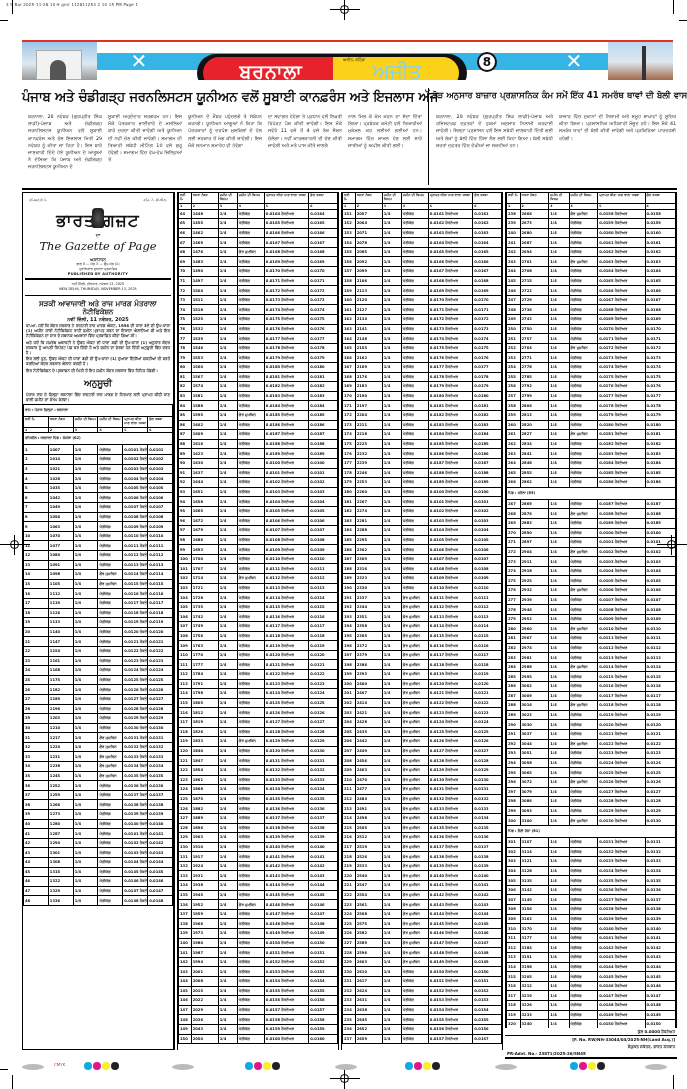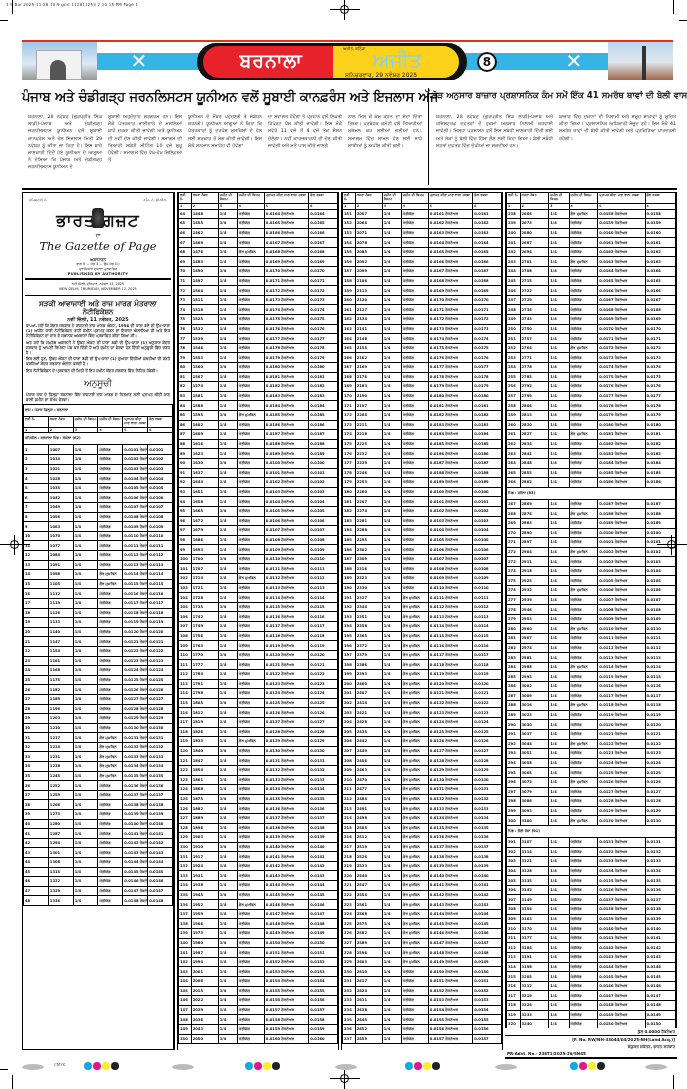--- a/index.html
+++ b/index.html
@@ -12,21 +12,21 @@
 .crop{position:absolute;background:#000}
 
 .mast{position:absolute;left:22px;top:40px;width:651px;height:40px;background:#fff;border-top:2px solid #d32;overflow:hidden}
 .mast .band{position:absolute;left:75px;right:60px;top:11px;height:17px;background:#35b4e6}
 .mast .photoL{position:absolute;left:0;top:0;width:75px;height:40px;background:linear-gradient(#9cc6e8,#dfe9f2 55%,#8d8f8a)}
 .mast .photoL .gate{position:absolute;left:14px;top:8px;width:46px;height:30px;background:#f2f2f2;border:1px solid #aaa}
 .mast .photoL .arch{position:absolute;left:28px;top:18px;width:16px;height:20px;background:#555;border-radius:8px 8px 0 0}
 .mast .photoR{position:absolute;right:0;top:0;width:65px;height:40px;background:linear-gradient(#bcd7ee,#dfe8ef 50%,#9a5a3a)}
 .mast .photoR .chim{position:absolute;left:34px;top:4px;width:4px;height:34px;background:#333}
 .diam{position:absolute;top:4px;width:24px;height:30px;color:#fff;font-size:20px;line-height:30px;text-align:center}
-.pill{position:absolute;left:175px;top:1px;width:270px;height:38px;border-radius:19px;background:#111;overflow:hidden}
+.pill{position:absolute;left:175px;top:12px;width:270px;height:38px;border-radius:19px;background:#111;overflow:hidden}
 .pill .red{position:absolute;left:6px;top:3px;width:130px;height:32px;background:#e8222a;border-radius:16px 0 0 16px}
 .pill .yel{position:absolute;left:136px;top:3px;width:126px;height:32px;background:#fcd119;border-radius:0 16px 16px 0}
 .pill .name1{position:absolute;left:14px;top:6px;width:120px;font-size:19px;font-weight:bold;color:#fff;text-align:center;letter-spacing:1px}
 .pill .name2{position:absolute;left:150px;top:5px;width:100px;font-size:20px;font-weight:normal;color:#7dd3fc;text-align:center}
 .pill .ed{position:absolute;left:146px;top:3px;font-size:4px;color:#111}
 .pill .date{position:absolute;left:148px;top:28px;font-size:6px;color:#111}
 .pagenum{position:absolute;left:455px;top:10px;width:20px;height:20px;border-radius:50%;background:#fff;border:2px solid #111;font-weight:bold;font-size:12px;text-align:center;line-height:16px}
 
 .h1{position:absolute;left:22px;top:89px;width:408px;font-size:13.2px;font-weight:bold;white-space:nowrap;letter-spacing:-.2px}
 .h2{position:absolute;left:432px;top:90px;width:245px;font-size:8.6px;font-weight:bold;white-space:nowrap}
@@ -41,21 +41,21 @@
 .gaz .da{text-align:center;font-size:5px;margin-top:1px}
 .gaz .en{text-align:center;font-family:"DejaVu Serif",serif;font-size:11.5px;font-style:italic}
 .gaz .sm{text-align:center;font-size:3.4px;line-height:5px}
 .gaz .auth{text-align:center;font-size:3.6px;font-weight:bold;letter-spacing:.3px}
 .gaz .hr{border-top:1px solid #000;margin:3px 2px}
 .gaz .hr2{border-top:2px solid #000;margin:2px 2px}
 .gaz .minis{text-align:center;font-size:7.2px;font-weight:bold;margin-top:3px}
 .gaz .notif{text-align:center;font-size:6.8px;font-weight:bold}
 .gaz .dt{text-align:center;font-size:5px;font-weight:bold}
 .gaz .body{font-size:3.9px;line-height:4.9px;padding:1px 3px;text-align:justify;font-weight:bold;color:#222}
-.gaz .sched{text-align:center;font-size:9px;font-weight:normal;margin:3px 0}
+.gaz .sched{text-align:center;font-size:9px;font-weight:bold;margin:3px 0}
 table.lt{border-collapse:collapse;width:100%;font-size:3.7px;table-layout:fixed}
 table.lt td{border:1px solid #000;padding:0 1px;height:9.6px;white-space:nowrap;overflow:hidden;font-weight:bold}
 table.lt tr.hd td{height:11px;font-size:3.4px;white-space:normal;line-height:4.4px;vertical-align:top}
 table.lt tr.nm td{height:5.5px;font-size:3.2px}
 table.lt tr.sec td{height:12px;font-size:3.6px;white-space:normal;line-height:5px}
 .tblbox{position:absolute;overflow:hidden;border-right:1px solid #000}
 .w1{width:8%}.w2{width:17%}.w3{width:12%}.w4{width:17%}.w5{width:28%}.w6{width:18%}
 .footblk{position:absolute;left:505px;top:1028px;width:172px;font-size:4px;font-weight:bold}
 .footblk div{padding:1px 2px}
 .oval{position:absolute;top:1064px;width:22px;height:6px;border-radius:50%;background:#bbb}

